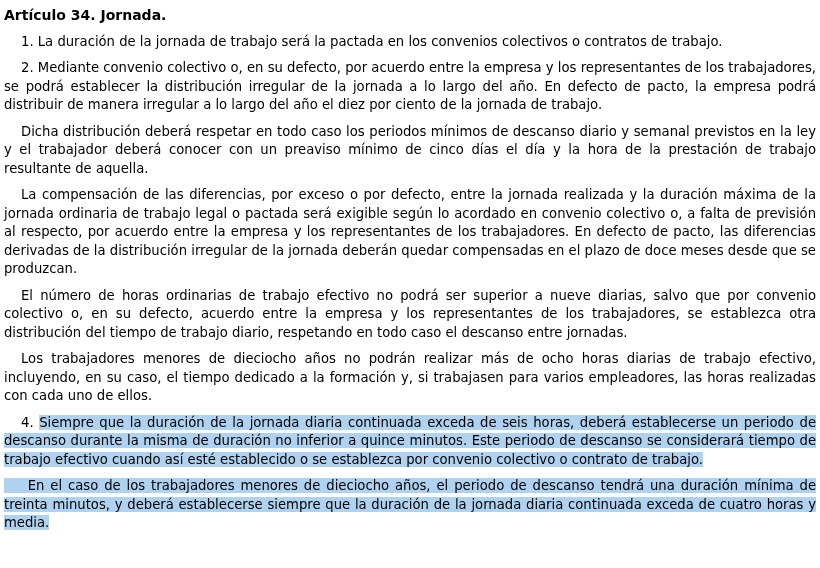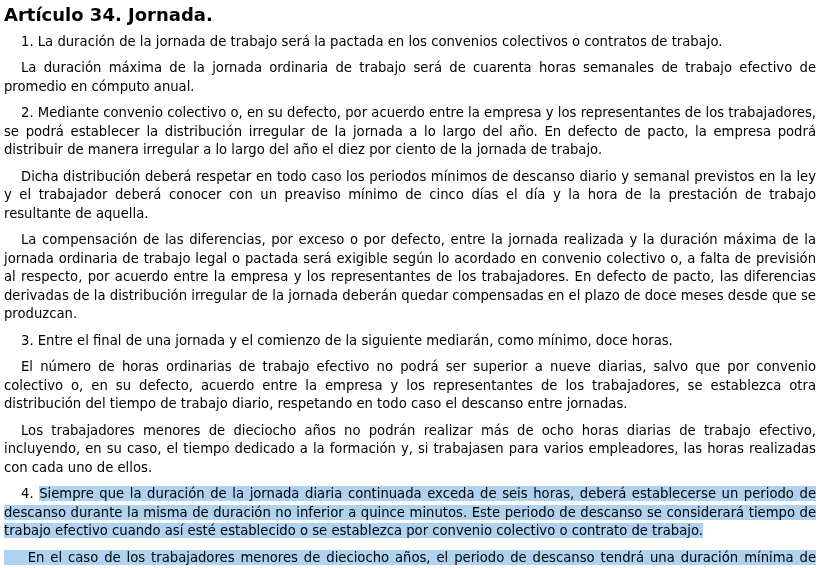--- a/index.html
+++ b/index.html
@@ -11,21 +11,21 @@
     width: 820px;
     box-sizing: border-box;
     padding: 6px 4px 4px 4px;
     font-family: "DejaVu Sans", "Liberation Sans", sans-serif;
     font-size: 13.2px;
     line-height: 18.5px;
     color: #000000;
     text-align: justify;
   }
   .title {
-    font-size: 18px;
+    font-size: 14px;
     font-weight: bold;
     margin: 0 0 7px 0;
     text-align: left;
     line-height: 18.5px;
   }
   p.para {
     margin: 8px 0 5px 0;
     text-indent: 17px;
   }
   p.para.no-indent {
@@ -39,29 +39,27 @@
   }
 </style>
 </head>
 <body>
 
 <div class="page">
   <h1 class="title">Artículo 34. Jornada.</h1>
 
   <p class="para"><span>1. La duración de la jornada de trabajo será la pactada en los convenios colectivos o contratos de trabajo.</span><span class="hl" style="background-color: rgb(174, 210, 239);"></span></p>
 
-  <p class="para"><span>La duración máxima de la jornada ordinaria de trabajo será de cuarenta horas semanales de trabajo efectivo de promedio en cómputo anual.</span><span class="hl" style="background-color: rgb(174, 210, 239);"></span></p>
 
   <p class="para"><span>2. Mediante convenio colectivo o, en su defecto, por acuerdo entre la empresa y los representantes de los trabajadores, se podrá establecer la distribución irregular de la jornada a lo largo del año. En defecto de pacto, la empresa podrá distribuir de manera irregular a lo largo del año el diez por ciento de la jornada de trabajo.</span><span class="hl" style="background-color: rgb(174, 210, 239);"></span></p>
 
   <p class="para"><span>Dicha distribución deberá respetar en todo caso los periodos mínimos de descanso diario y semanal previstos en la ley y el trabajador deberá conocer con un preaviso mínimo de cinco días el día y la hora de la prestación de trabajo resultante de aquella.</span><span class="hl" style="background-color: rgb(174, 210, 239);"></span></p>
 
   <p class="para"><span>La compensación de las diferencias, por exceso o por defecto, entre la jornada realizada y la duración máxima de la jornada ordinaria de trabajo legal o pactada será exigible según lo acordado en convenio colectivo o, a falta de previsión al respecto, por acuerdo entre la empresa y los representantes de los trabajadores. En defecto de pacto, las diferencias derivadas de la distribución irregular de la jornada deberán quedar compensadas en el plazo de doce meses desde que se produzcan.</span><span class="hl" style="background-color: rgb(174, 210, 239);"></span></p>
 
-  <p class="para"><span>3. Entre el final de una jornada y el comienzo de la siguiente mediarán, como mínimo, doce horas.</span><span class="hl" style="background-color: rgb(174, 210, 239);"></span></p>
 
   <p class="para"><span>El número de horas ordinarias de trabajo efectivo no podrá ser superior a nueve diarias, salvo que por convenio colectivo o, en su defecto, acuerdo entre la empresa y los representantes de los trabajadores, se establezca otra distribución del tiempo de trabajo diario, respetando en todo caso el descanso entre jornadas.</span><span class="hl" style="background-color: rgb(174, 210, 239);"></span></p>
 
   <p class="para"><span>Los trabajadores menores de dieciocho años no podrán realizar más de ocho horas diarias de trabajo efectivo, incluyendo, en su caso, el tiempo dedicado a la formación y, si trabajasen para varios empleadores, las horas realizadas con cada uno de ellos.</span><span class="hl" style="background-color: rgb(174, 210, 239);"></span></p>
 
   <p class="para"><span>4. </span><span class="hl" style="background-color: rgb(174, 210, 239);">Siempre que la duración de la jornada diaria continuada exceda de seis horas, deberá establecerse un periodo de descanso durante la misma de duración no inferior a quince minutos. Este periodo de descanso se considerará tiempo de trabajo efectivo cuando así esté establecido o se establezca por convenio colectivo o contrato de trabajo.</span></p>
 
   <p class="para no-indent"><span></span><span class="hl" style="background-color: rgb(174, 210, 239);">&nbsp;&nbsp;&nbsp;&nbsp;En el caso de los trabajadores menores de dieciocho años, el periodo de descanso tendrá una duración mínima de treinta minutos, y deberá establecerse siempre que la duración de la jornada diaria continuada exceda de cuatro horas y media.</span></p>
 </div>
 

